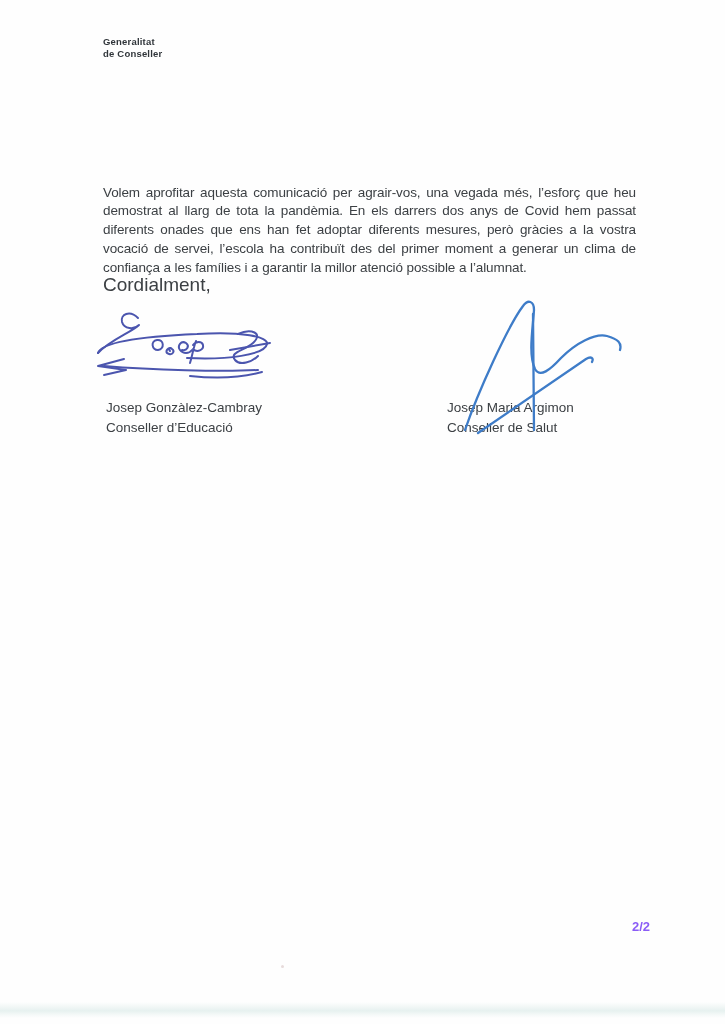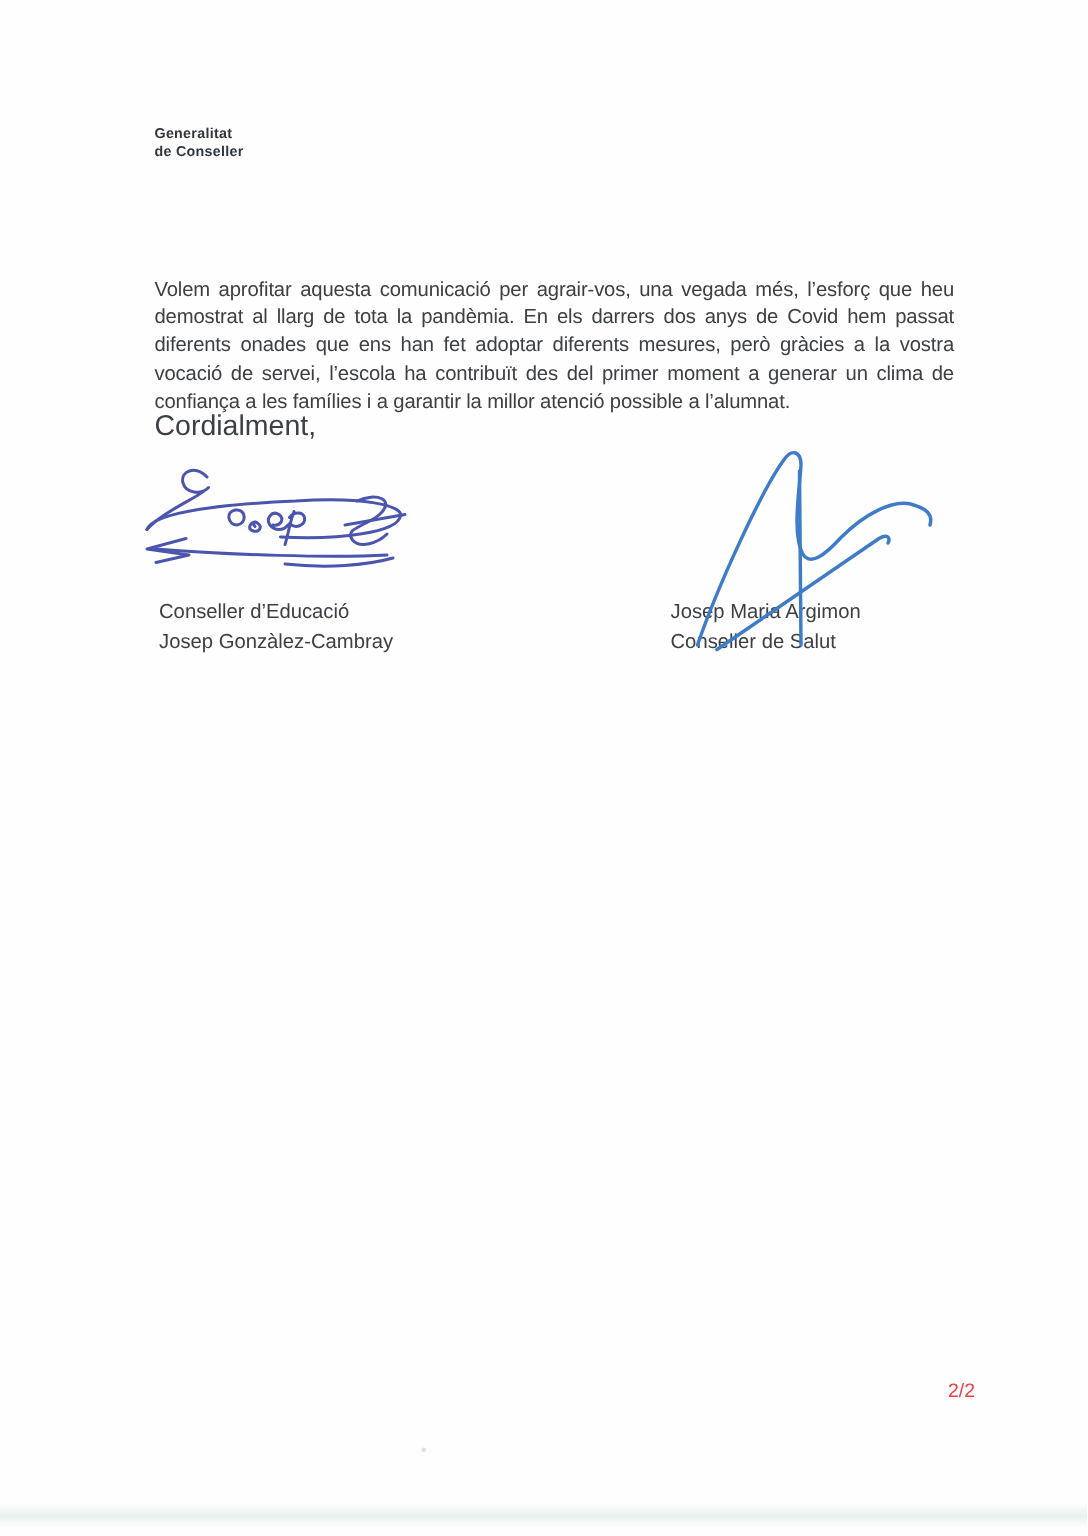--- a/index.html
+++ b/index.html
@@ -17,21 +17,20 @@
   }
   .logo {
     position: absolute;
     left: 103px;
     top: 36px;
     font-size: 9.5px;
     font-weight: bold;
     line-height: 11.5px;
     letter-spacing: 0.2px;
     color: #30353a;
-    margin-top: 48px;
   }
   .paragraph {
     position: absolute;
     left: 103px;
     top: 170px;
     width: 533px;
     font-size: 13.5px;
     line-height: 18.8px;
     letter-spacing: -0.1px;
     text-align: justify;
@@ -75,22 +74,22 @@
     stroke-linecap: round;
     stroke-linejoin: round;
   }
   .sig-left-svg path { stroke-width: 2; }
   .sig-right-svg path { stroke-width: 2.3; }
   .page-number {
     position: absolute;
     left: 632px;
     top: 919px;
     font-size: 13px;
-    font-weight: normal;
-    color: #ef4444;
+    font-weight: bold;
+    color: #8b5cf6;
   }
   .scan-band {
     position: absolute;
     left: 0;
     top: 1002px;
     width: 725px;
     height: 16px;
     background: linear-gradient(to bottom,
       rgba(255,255,255,0) 0%,
       rgba(203,226,222,0.45) 55%,
@@ -115,22 +114,22 @@
   <div class="logo">
     <div>Generalitat</div>
     <div>de Conseller</div>
   </div>
 
   <p class="paragraph">Volem aprofitar aquesta comunicació per agrair-vos, una vegada més, l’esforç que heu demostrat al llarg de tota la pandèmia. En els darrers dos anys de Covid hem passat diferents onades que ens han fet adoptar diferents mesures, però gràcies a la vostra vocació de servei, l’escola ha contribuït des del primer moment a generar un clima de confiança a les famílies i a garantir la millor atenció possible a l’alumnat.</p>
 
   <div class="closing">Cordialment,</div>
 
   <div class="signer signer-left">
+    <div>Josep Gonzàlez-Cambray</div>
     <div>Conseller d’Educació</div>
-    <div>Josep Gonzàlez-Cambray</div>
   </div>
 
   <div class="signer signer-right">
     <div>Josep Maria Argimon</div>
     <div>Conseller de Salut</div>
   </div>
 
   <svg class="sig-svg sig-left-svg" width="185" height="72" viewBox="0 0 185 72" aria-hidden="true">
     <path d="M46,10 C38,2 28,6 30,14 C32,21 42,22 47,17 C40,24 18,32 6,45"></path>
     <path d="M6,45 C10,33 60,28 105,26 C150,23 177,29 175,36 C173,47 135,52 95,50"></path>

